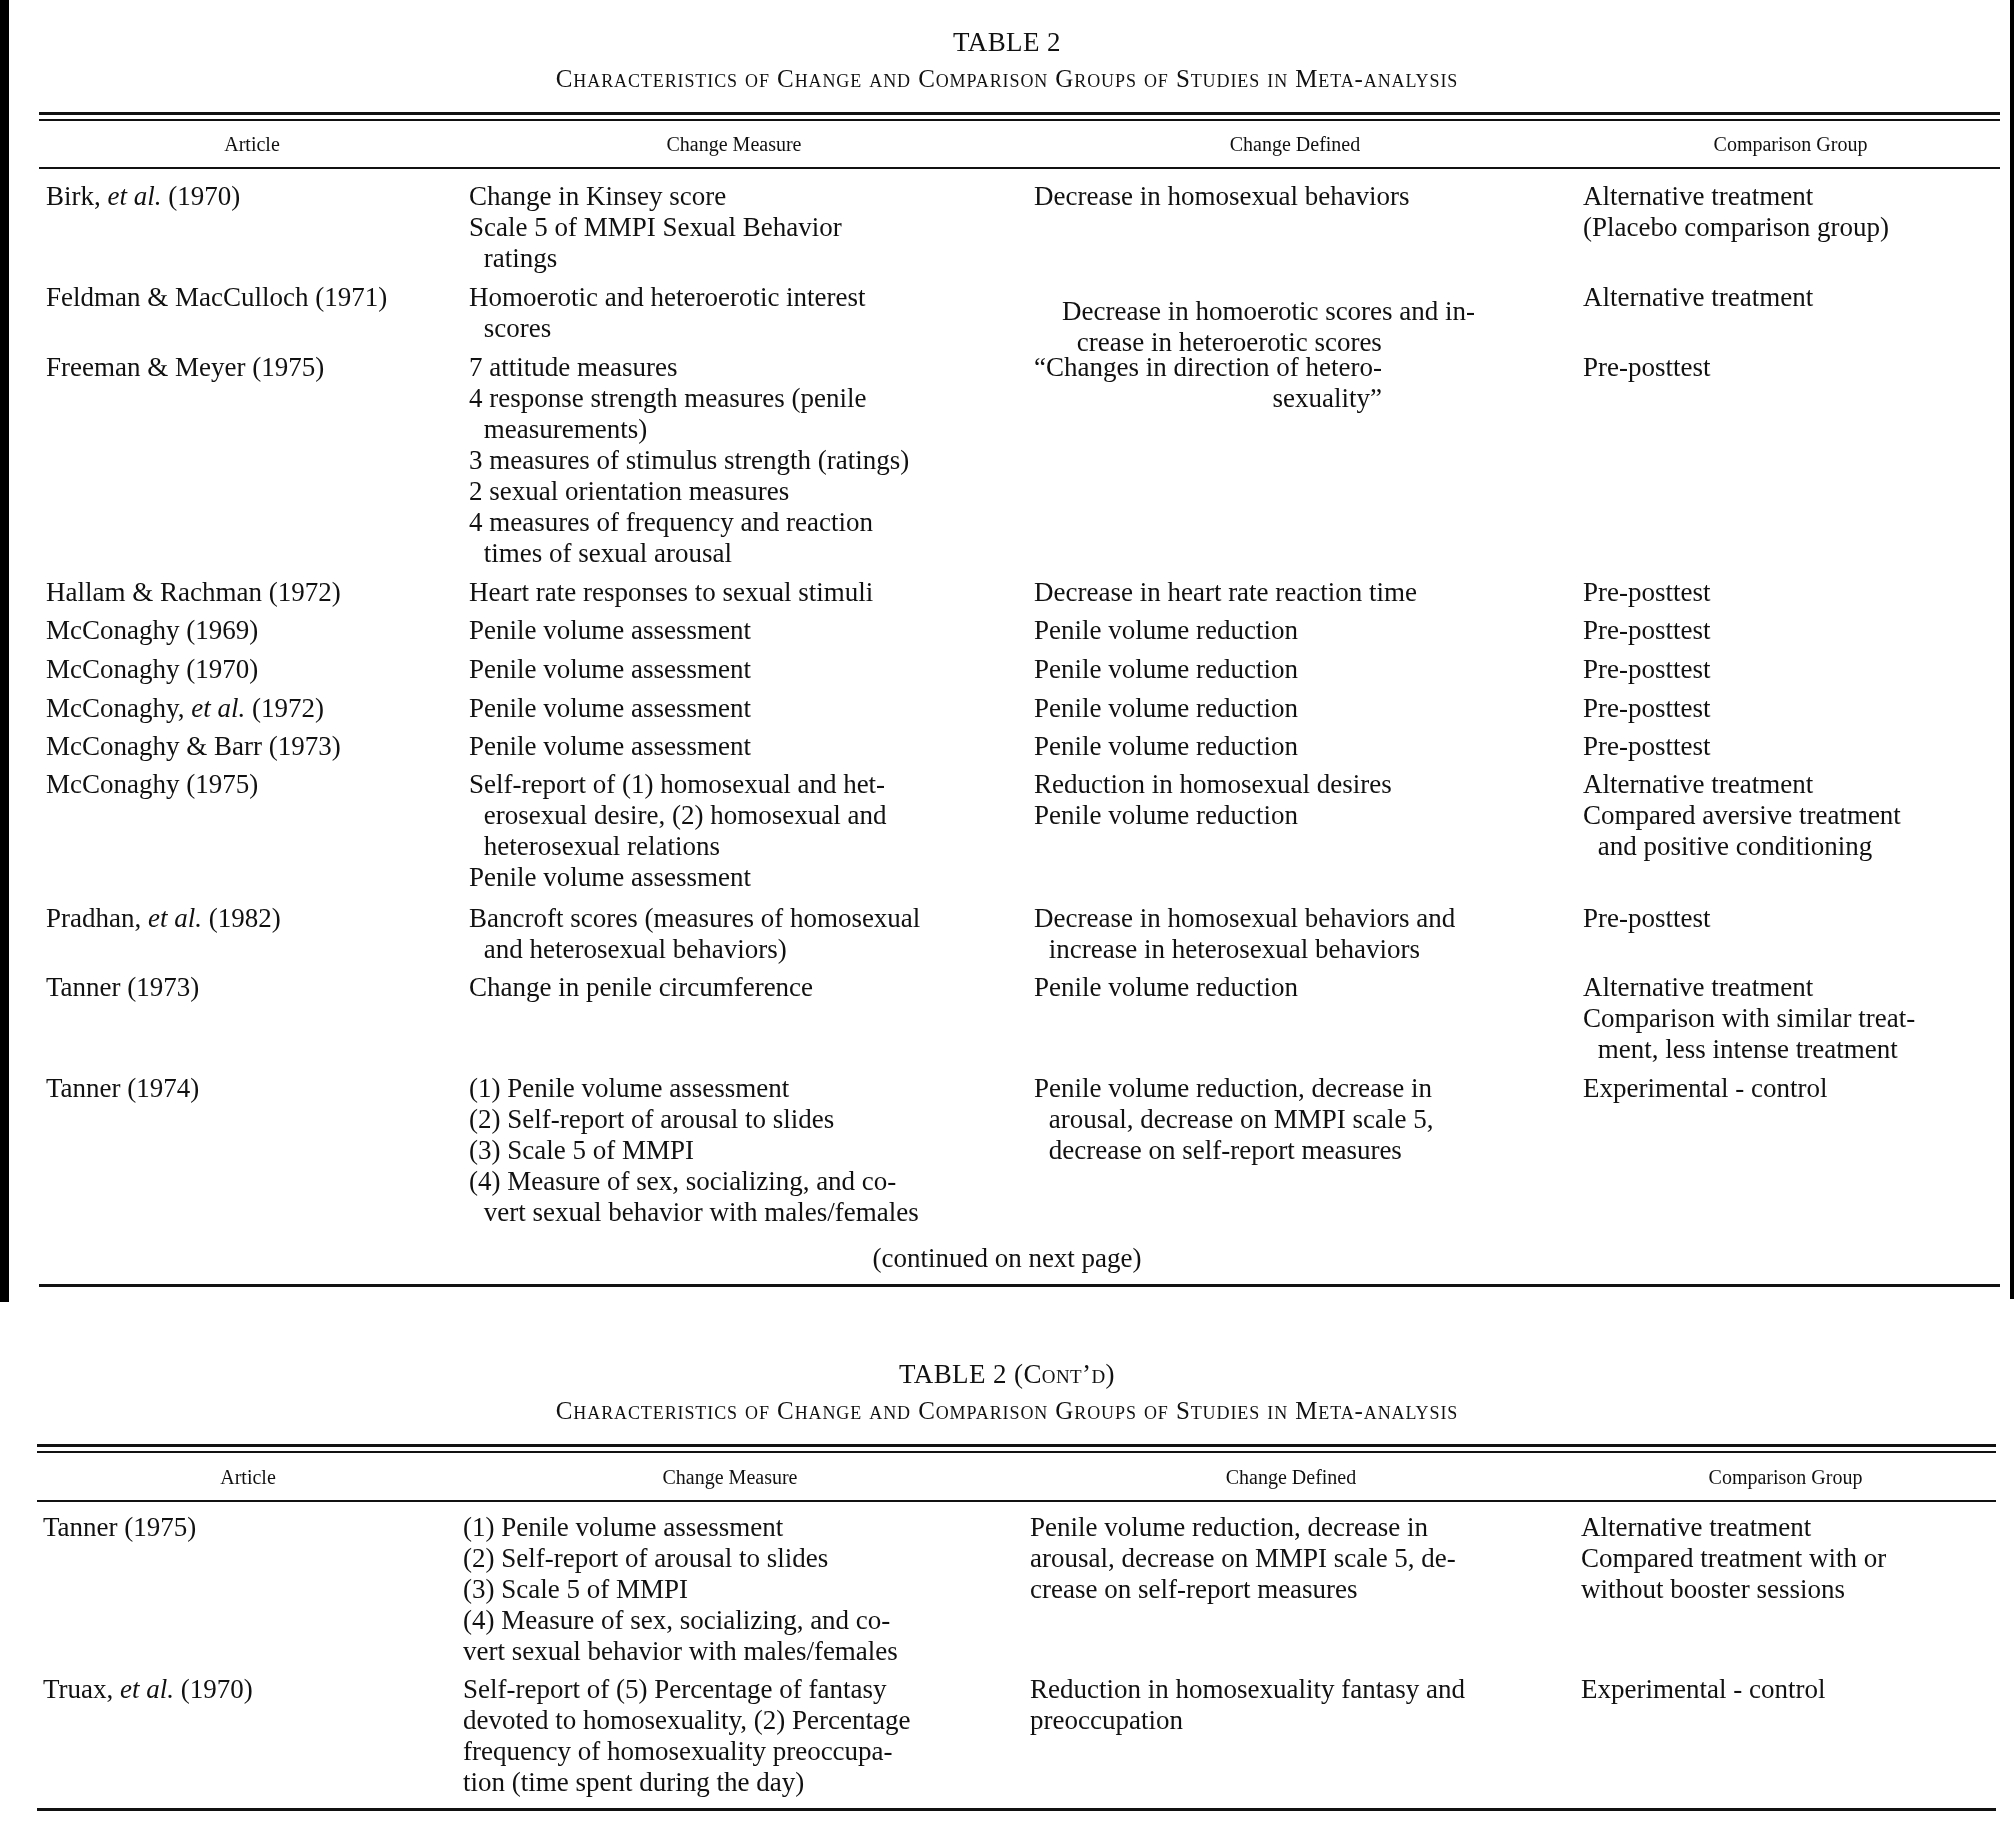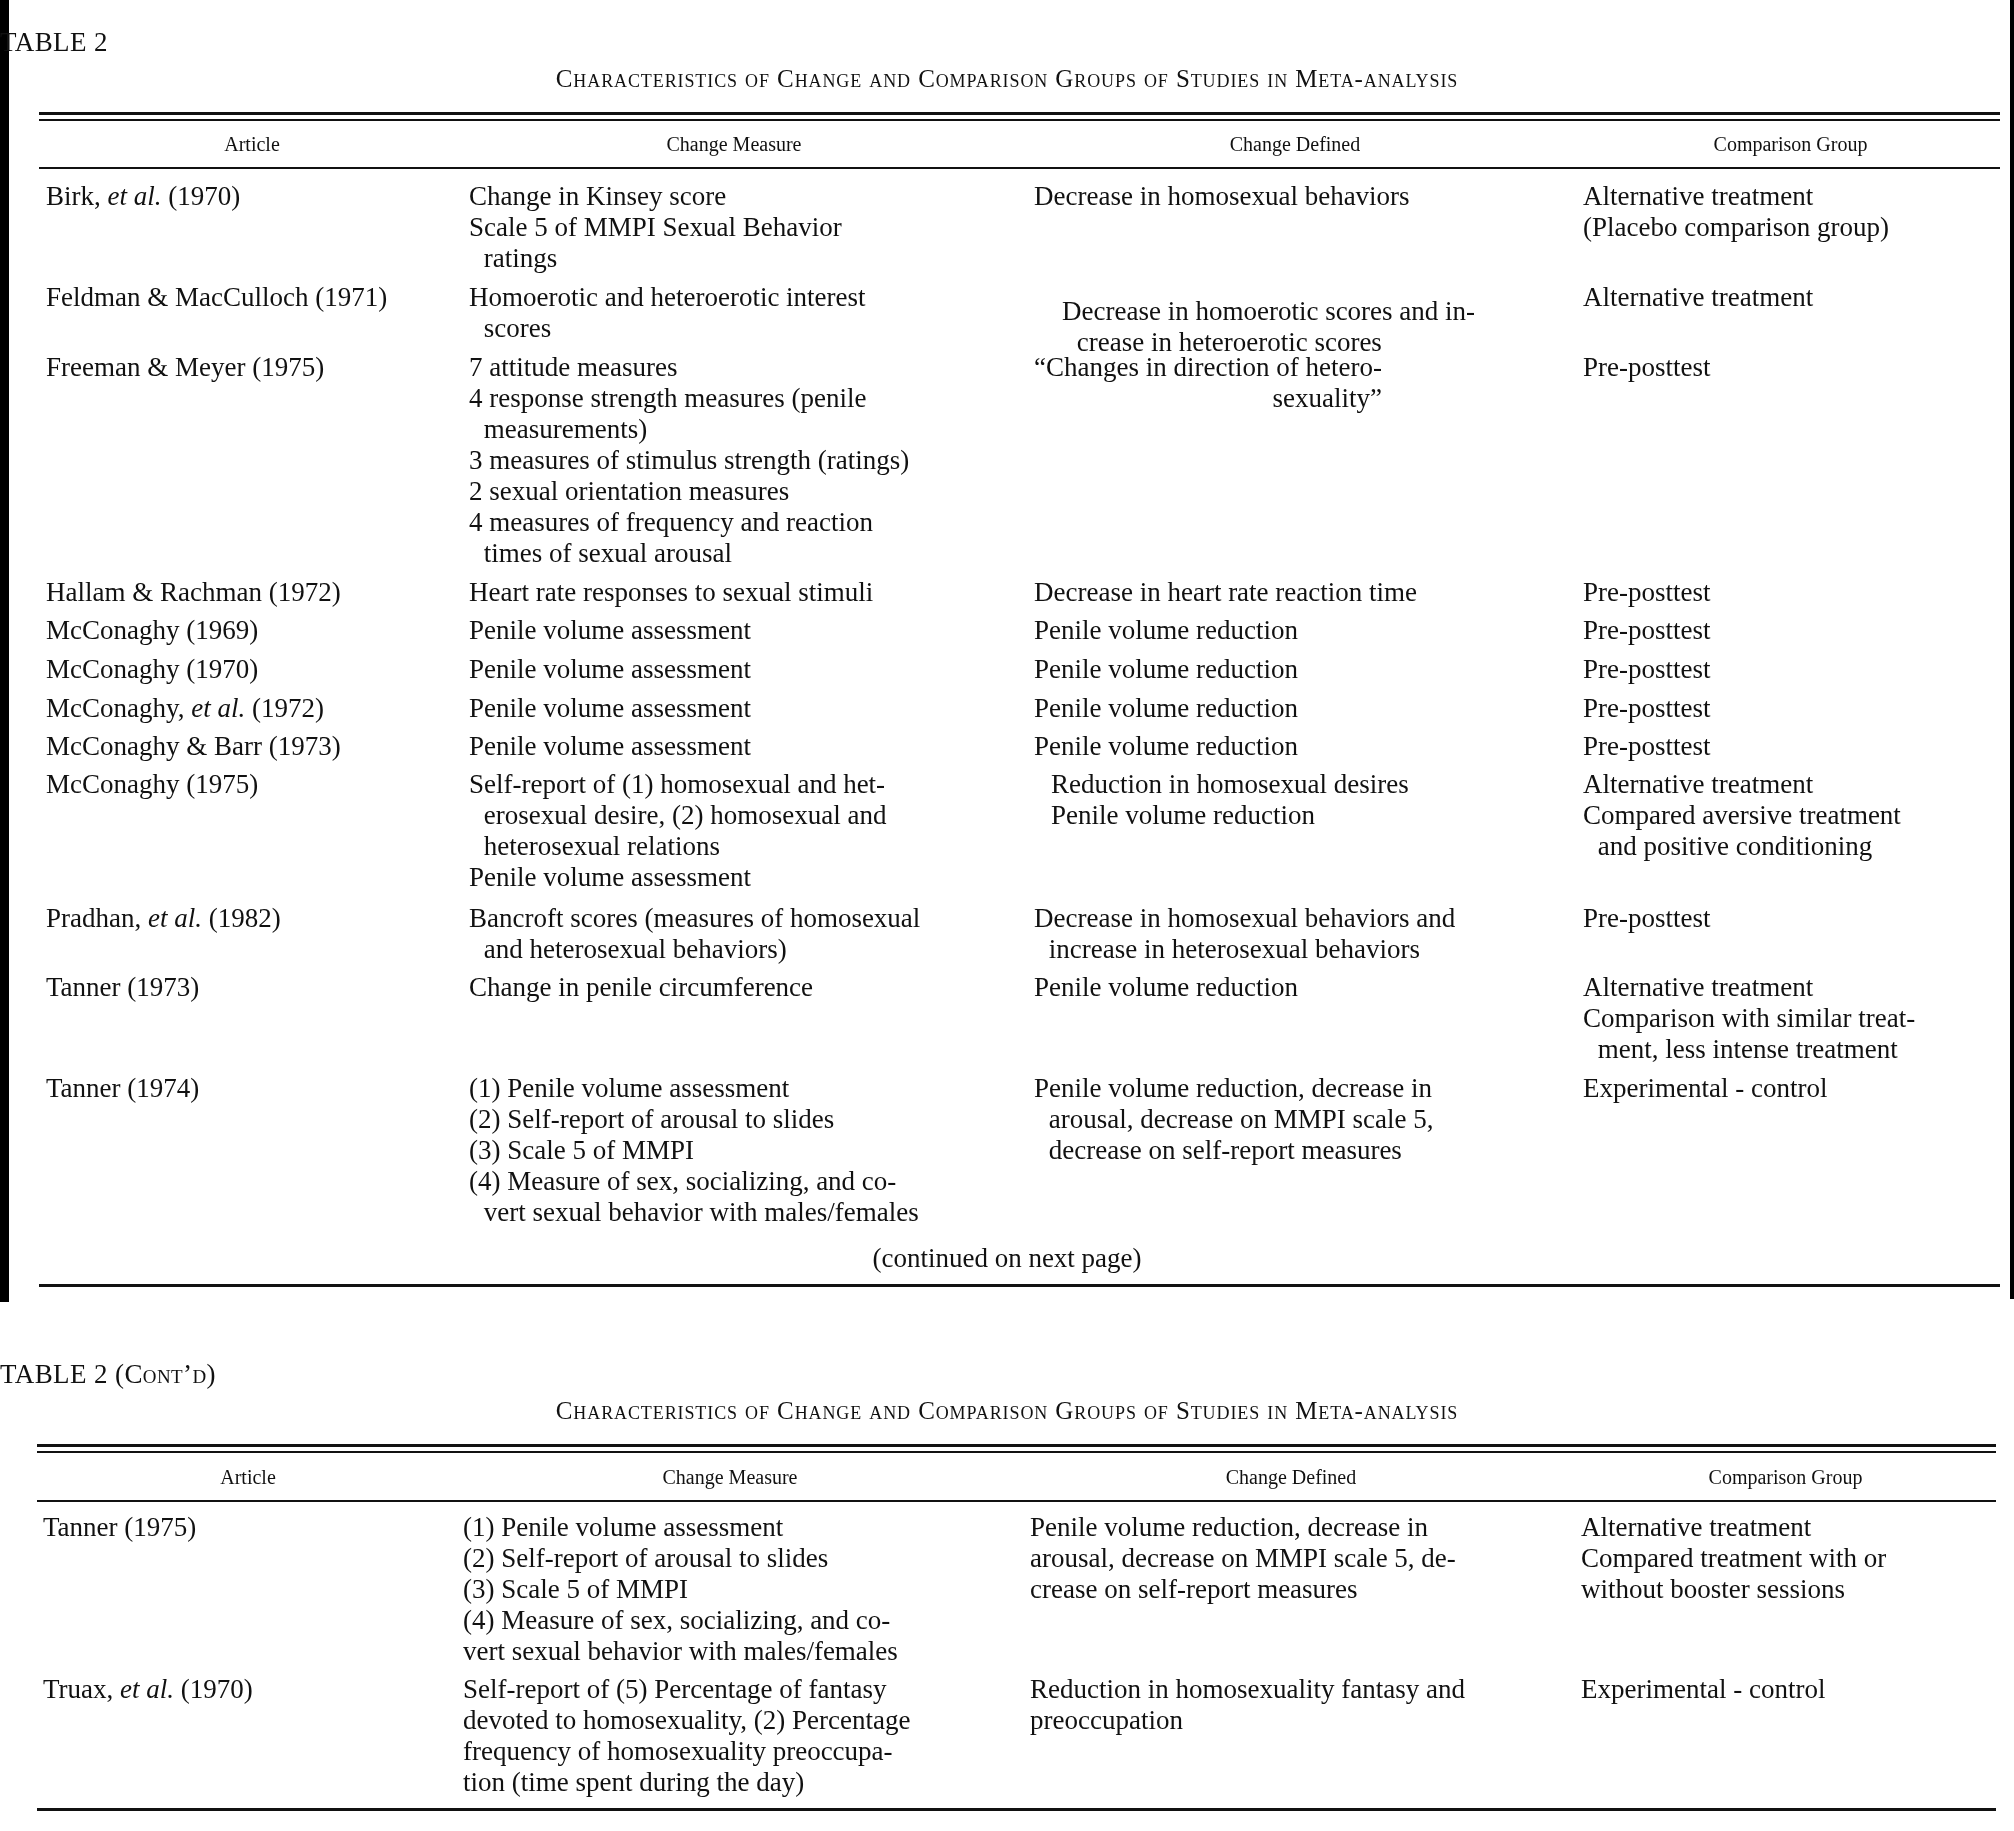--- a/index.html
+++ b/index.html
@@ -6,21 +6,21 @@
   body {
     width: 2014px; height: 1831px; position: relative; overflow: hidden;
     font-family: "DejaVu Serif", "Liberation Serif", serif;
     color: #111111;
   }
   .edge-bar { position: absolute; background: #000; }
   .edge-left { left: 0; top: 0; width: 8.7px; height: 1302px; }
   .edge-right { right: 0; top: 0; width: 4.3px; height: 1299px; }
 
   .title {
-    position: absolute; left: 0; width: 2014px; 
+    position: absolute; left: 0; width: 2014px; text-align: center;
     font-family: "Liberation Serif", serif; font-size: 27px; letter-spacing: 0.4px;
   }
   .subtitle {
     position: absolute; left: 0; width: 2014px; text-align: center;
     font-family: "Liberation Serif", serif; font-size: 25px;
     font-variant: small-caps; letter-spacing: 0.9px;
   }
   .rule { position: absolute; left: 39px; width: 1961px; height: 2.6px; background: #111; }
   .rule.thin { height: 1.7px; }
 
@@ -176,21 +176,21 @@
         </div>
       </div>
       <div>
         <div class="cell c-article" style="top: 769px;"><span>McConaghy (1975)</span></div>
         <div class="cell c-measure" style="top: 769px;">
           <span class="ln">Self-report of (1) homosexual and het-</span>
           <span class="ln ind">erosexual desire, (2) homosexual and</span>
           <span class="ln ind">heterosexual relations</span>
           <span class="ln">Penile volume assessment</span>
         </div>
-        <div class="cell c-defined" style="top: 769px; margin-left: 17px;">
+        <div class="cell c-defined" style="top: 769px;">
           <span class="ln">Reduction in homosexual desires</span>
           <span class="ln">Penile volume reduction</span>
         </div>
         <div class="cell c-group" style="top: 769px;">
           <span class="ln">Alternative treatment</span>
           <span class="ln">Compared aversive treatment</span>
           <span class="ln ind">and positive conditioning</span>
         </div>
       </div>
       <div>

